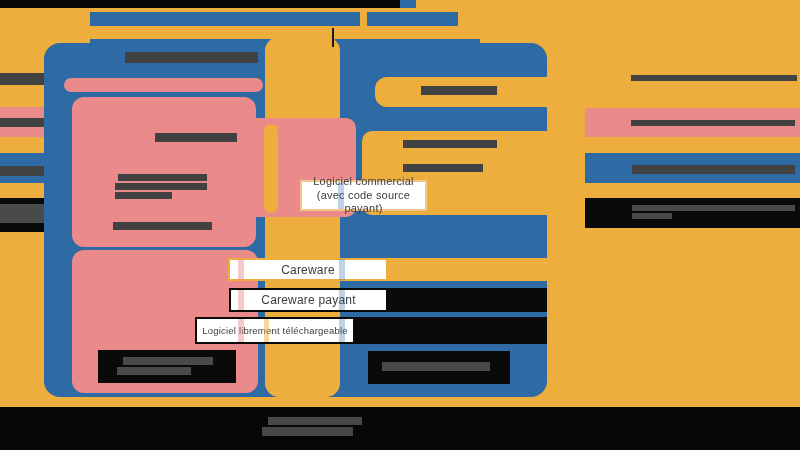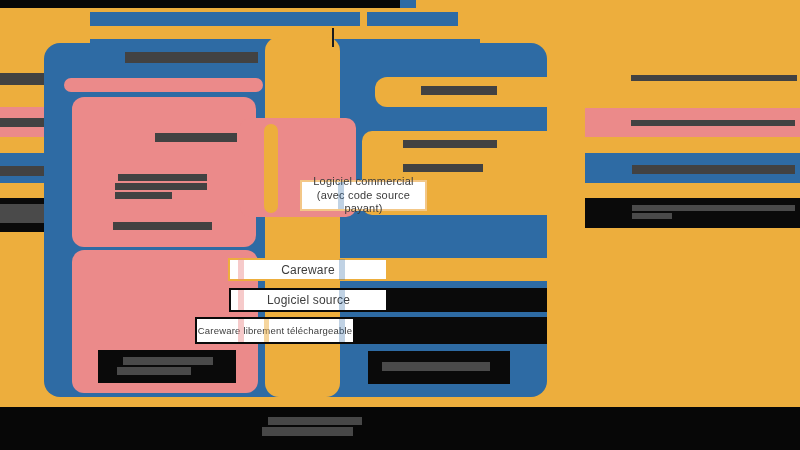--- a/index.html
+++ b/index.html
@@ -64,24 +64,24 @@
   <div class="abs" id="band-telechargeable"></div>
 
   <div class="abs" id="black-label-left"></div>
   <div class="abs" id="black-label-right"></div>
   <div class="abs" id="footer-band"></div>
 
   <div class="wbox" id="box-careware">
     <span>Careware</span>
   </div>
   <div class="wbox" id="box-payant">
-    <span>Logiciel source</span>
+    <span>Careware payant</span>
   </div>
   <div class="wbox" id="box-telechargeable">
-    <span>Careware librement téléchargeable</span>
+    <span>Logiciel librement téléchargeable</span>
   </div>
   <div class="wbox" id="box-commercial">
     <span>Logiciel commercial</span>
     <span>(avec code source payant)</span>
   </div>
 
   <div id="overlay">
       <div class="legbar" style="left: 0px; top: 107px; width: 44px; height: 30px; background: rgb(235, 138, 138);"></div>
       <div class="legbar" style="left: 0px; top: 153px; width: 44px; height: 30px; background: rgb(46, 107, 164);"></div>
       <div class="legbar" style="left: 0px; top: 198px; width: 44px; height: 34px; background: rgb(10, 10, 10);"></div>

